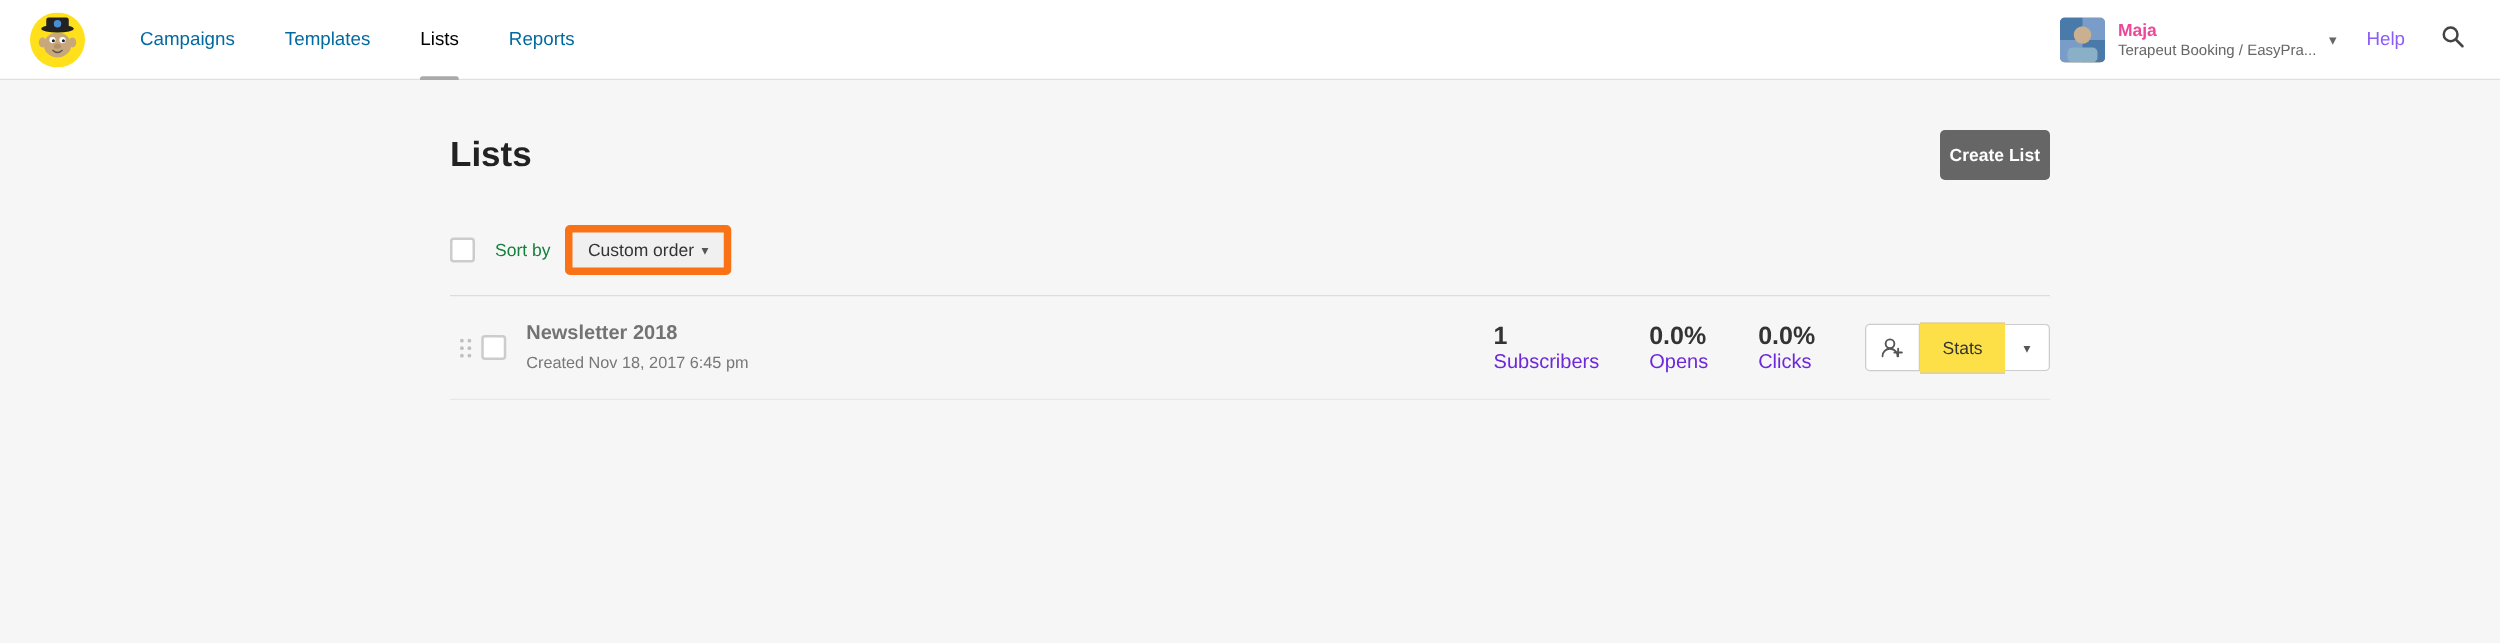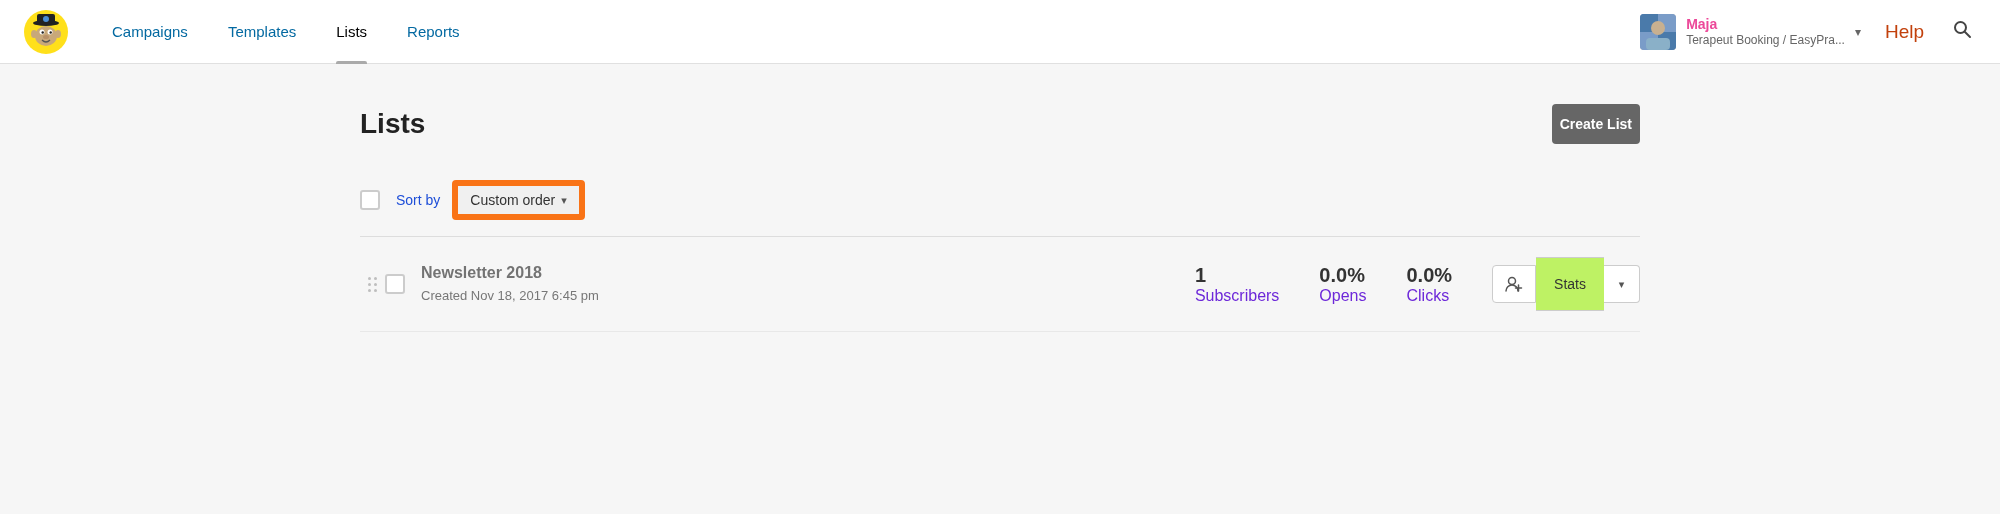--- a/index.html
+++ b/index.html
@@ -90,22 +90,22 @@
     .user-org {
       font-size: 12px;
       color: #666;
       line-height: 1.2;
     }
     .chevron-icon {
       color: #666;
       font-size: 12px;
     }
     .help-link {
-      font-size: 19px;
-      color: #c2410c;
+      font-size: 15px;
+      color: #8b5cf6;
       cursor: pointer;
       padding: 0 8px;
     }
     .search-icon-btn {
       font-size: 18px;
       color: #444;
       cursor: pointer;
       padding: 0 4px;
     }
 
@@ -150,21 +150,21 @@
       width: 20px;
       height: 20px;
       border: 2px solid #ccc;
       border-radius: 3px;
       background: #fff;
       cursor: pointer;
       flex-shrink: 0;
     }
     .sort-label {
       font-size: 14px;
-      color: #1d4ed8;
+      color: #15803d;
       margin-left: 4px;
     }
     .sort-dropdown {
       display: flex;
       align-items: center;
       gap: 6px;
       border: 6px solid #f97316;
       border-radius: 4px;
       padding: 6px 12px;
       background: #f0f0f0;
@@ -272,26 +272,26 @@
       height: 38px;
       border: 1px solid #ccc;
       border-radius: 4px 0 0 4px;
       background: #fff;
       cursor: pointer;
       color: #555;
       font-size: 16px;
       margin-right: 0;
     }
     .stats-btn {
-      height: 54px;
+      height: 41px;
       padding: 0 18px;
       border: 1px solid #ccc;
       border-left: none;
       border-right: none;
-      background: #bef264;
+      background: #fde047;
       cursor: pointer;
       font-size: 14px;
       color: #333;
       font-weight: 500;
     }
     .more-btn {
       display: flex;
       align-items: center;
       justify-content: center;
       width: 36px;

